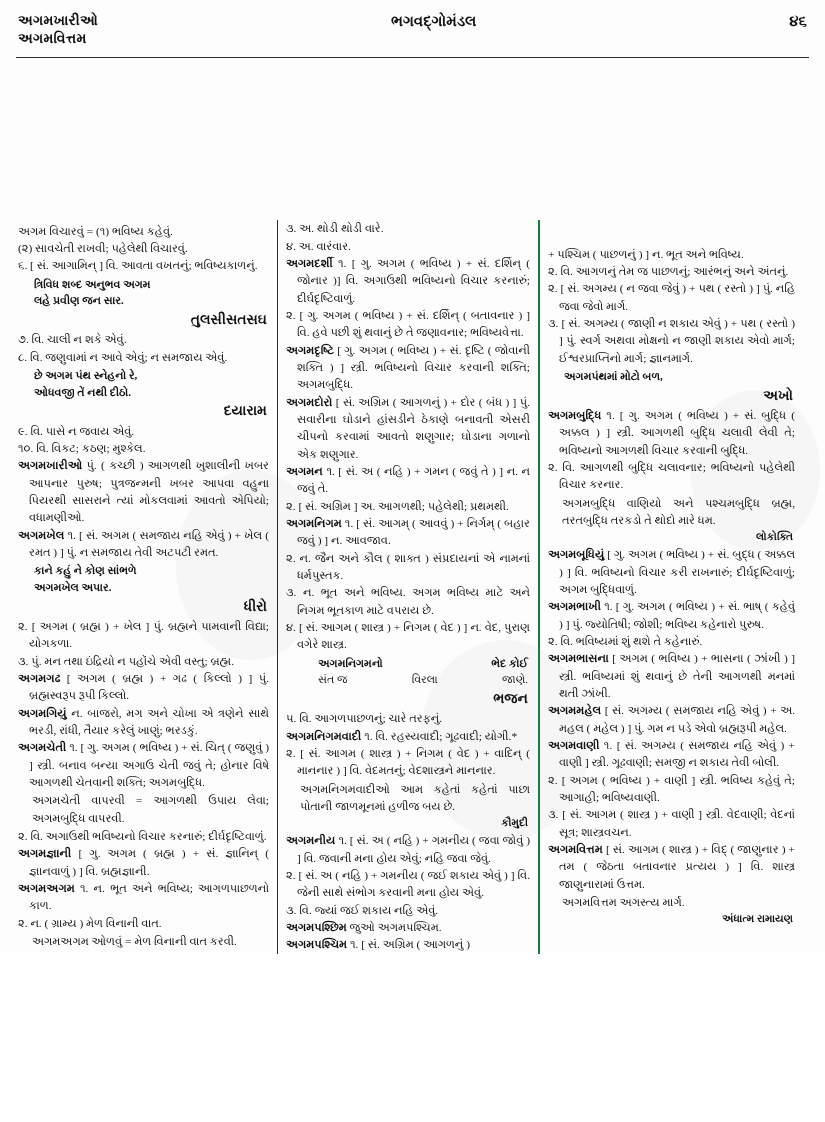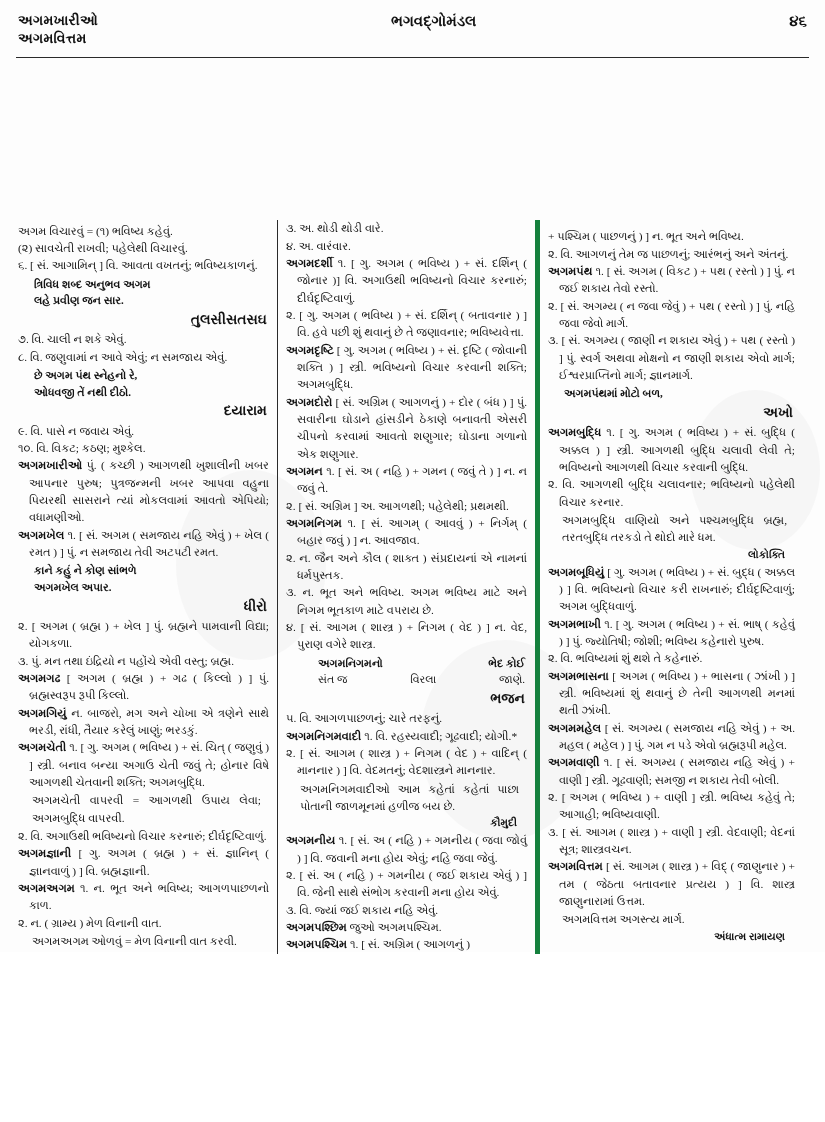--- a/index.html
+++ b/index.html
@@ -81,21 +81,21 @@
     width: 263px;
     box-sizing: border-box;
     padding: 0 8px;
     font-size: 11.4px;
     line-height: 1.52;
     text-align: justify;
     text-justify: inter-word;
     overflow: hidden;
   }
   .col.c1 { padding-left: 4px; }
-  .col.c2 { border-left: 1px solid #2a2a2a; border-right: 5px solid #15803d; }
+  .col.c2 { border-left: 1px solid #2a2a2a; border-right: 2px solid #15803d; }
   .sense {
     margin: 0;
     padding-left: 11px;
     text-indent: -11px;
   }
   .headword {
     font-weight: bold;
   }
   .bold { font-weight: bold; }
 
@@ -110,21 +110,21 @@
     white-space: pre;
   }
   .quote .cite {
     display: block;
     text-align: right;
     padding-right: 2px;
     font-weight: bold;
     font-size: 14px;
   }
   .quote-inline {
-    margin: 1px 8px 1px 0;
+    margin: 1px 0 1px 0;
     padding-left: 14px;
     text-indent: 0;
   }
   .cite-right {
     display: block;
     text-align: right;
     font-weight: bold;
     font-size: 10.6px;
     padding-right: 2px;
   }
@@ -223,21 +223,20 @@
         <div class="quote-inline"><span>અગમનિગમવાદીઓ આમ કહેતાં કહેતાં પાછા પોતાની જાળમૂનમાં હળીજ બય છે.</span><span class="cite-right">કૌમુદી</span></div>
         <p class="sense"><span class="headword">અગમનીય</span><span> ૧. [ સં. અ ( નહિ ) + ગમનીય ( જવા જોવું ) ] વિ. જવાની મના હોય એવું; નહિ જવા જેવું.</span></p>
         <p class="sense">૨. [ સં. અ ( નહિ ) + ગમનીય ( જઈ શકાય એવું ) ] વિ. જેની સાથે સંભોગ કરવાની મના હોય એવું.</p>
         <p class="sense">૩. વિ. જ્યાં જઈ શકાય નહિ એવું.</p>
         <p class="sense"><span class="headword">અગમપશ્છિમ</span><span> જુઓ અગમપશ્ચિમ.</span></p>
         <p class="sense"><span class="headword">અગમપશ્ચિમ</span><span> ૧. [ સં. અગ્રિમ ( આગળનું )</span></p>
       </div>
     <div class="col c3">
         <p class="sense">+ પશ્ચિમ ( પાછળનું ) ] ન. ભૂત અને ભવિષ્ય.</p>
         <p class="sense">૨. વિ. આગળનું તેમ જ પાછળનું; આરંભનું અને અંતનું.</p>
-        <p class="sense"><span class="headword">અગમપંથ</span><span> ૧. [ સં. અગમ ( વિકટ ) + પથ ( રસ્તો ) ] પું. ન જઈ શકાય તેવો રસ્તો.</span></p>
         <p class="sense">૨. [ સં. અગમ્ય ( ન જવા જેવું ) + પથ ( રસ્તો ) ] પું. નહિ જવા જેવો માર્ગ.</p>
         <p class="sense">૩. [ સં. અગમ્ય ( જાણી ન શકાય એવું ) + પથ ( રસ્તો ) ] પું. સ્વર્ગ અથવા મોક્ષનો ન જાણી શકાય એવો માર્ગ; ઈશ્વરપ્રાપ્તિનો માર્ગ; જ્ઞાનમાર્ગ.</p>
         <div class="quote">
           <span class="line bold">અગમપંથમાં મોટો બળ,</span>
           <span class="cite">અખો</span>
         </div>
         <p class="sense"><span class="headword">અગમબુદ્ધિ</span><span> ૧. [ ગુ. અગમ ( ભવિષ્ય ) + સં. બુદ્ધિ ( અક્કલ ) ] સ્ત્રી. આગળથી બુદ્ધિ ચલાવી લેવી તે; ભવિષ્યનો આગળથી વિચાર કરવાની બુદ્ધિ.</span></p>
         <p class="sense">૨. વિ. આગળથી બુદ્ધિ ચલાવનાર; ભવિષ્યનો પહેલેથી વિચાર કરનાર.</p>
         <div class="quote-inline"><span>અગમબુદ્ધિ વાણિયો અને પશ્ચમબુદ્ધિ બ્રહ્મ, તરતબુદ્ધિ તરકડો તે થોદો મારે ધમ.</span><span class="cite-right">લોકોક્તિ</span></div>
         <p class="sense"><span class="headword">અગમબૂધિયું</span><span> [ ગુ. અગમ ( ભવિષ્ય ) + સં. બુદ્ધ ( અક્કલ ) ] વિ. ભવિષ્યનો વિચાર કરી રાખનારું; દીર્ઘદૃષ્ટિવાળું; અગમ બુદ્ધિવાળું.</span></p>

